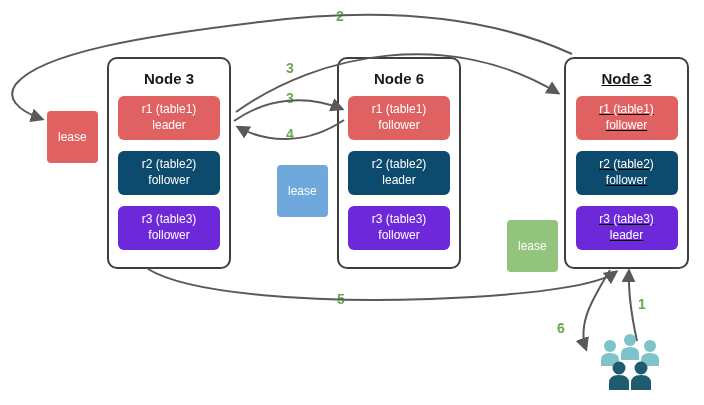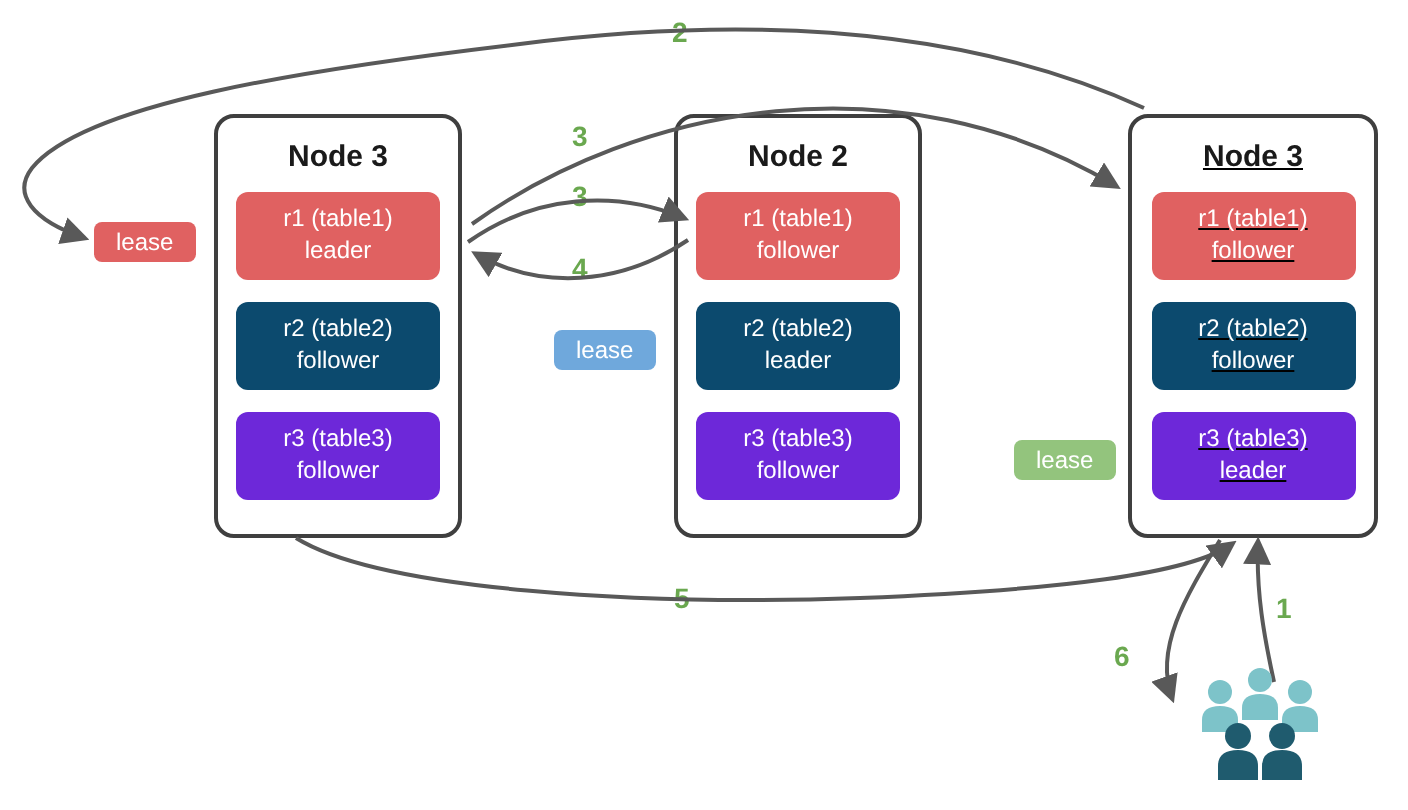--- a/index.html
+++ b/index.html
@@ -15,21 +15,21 @@
   .node-title { text-align:center; font-weight:bold; font-size:15px; color:#1a1a1a; padding:11px 0 9px; }
   .replica {
     width:102px; height:44px; margin:0 auto 11px; border-radius:6px; color:#ffffff;
     font-size:12px; display:flex; flex-direction:column; align-items:center; justify-content:center;
     line-height:1.3; text-align:left;
   }
   .r-red  { background:#e06161; }
   .r-blue { background:#0c4a6e; }
   .r-green{ background:#6d28d9; }
   .lease {
-    position:absolute; height:20px; line-height:20px; padding:0 11px; border-radius:4px;
+    position:absolute; height:20px; line-height:20px; padding:16px 11px; border-radius:4px;
     color:#ffffff; font-size:12px; text-align:center;
   }
   .lease-red  { background:#e06161; left:47px;  top:111px; }
   .lease-blue { background:#6fa8dc; left:277px; top:165px; }
   .lease-green{ background:#93c47d; left:507px; top:220px; }
   .step { position:absolute; color:#6aa84f; font-weight:bold; font-size:14px; }
   .step-2  { left:336px; top:8px; }
   .step-3a { left:286px; top:60px; }
   .step-3b { left:286px; top:90px; }
   .step-4  { left:286px; top:126px; }
@@ -53,21 +53,21 @@
       <span>r2 (table2)</span>
       <span>follower</span>
     </div>
     <div class="replica r-green">
       <span>r3 (table3)</span>
       <span>follower</span>
     </div>
   </div>
 
   <div class="node" style="left:337px; top:57px;">
-    <div class="node-title">Node 2</div>
+    <div class="node-title">Node 6</div>
     <div class="replica r-red">
       <span>r1 (table1)</span>
       <span>follower</span>
     </div>
     <div class="replica r-blue">
       <span>r2 (table2)</span>
       <span>leader</span>
     </div>
     <div class="replica r-green">
       <span>r3 (table3)</span>

